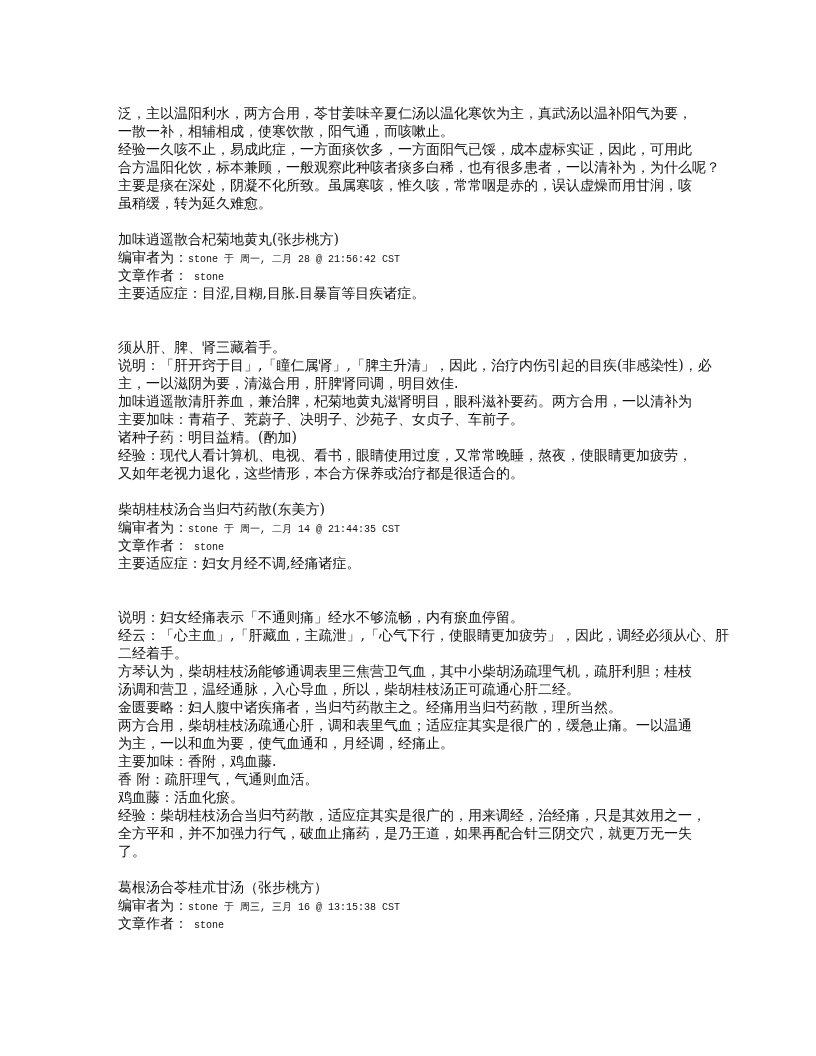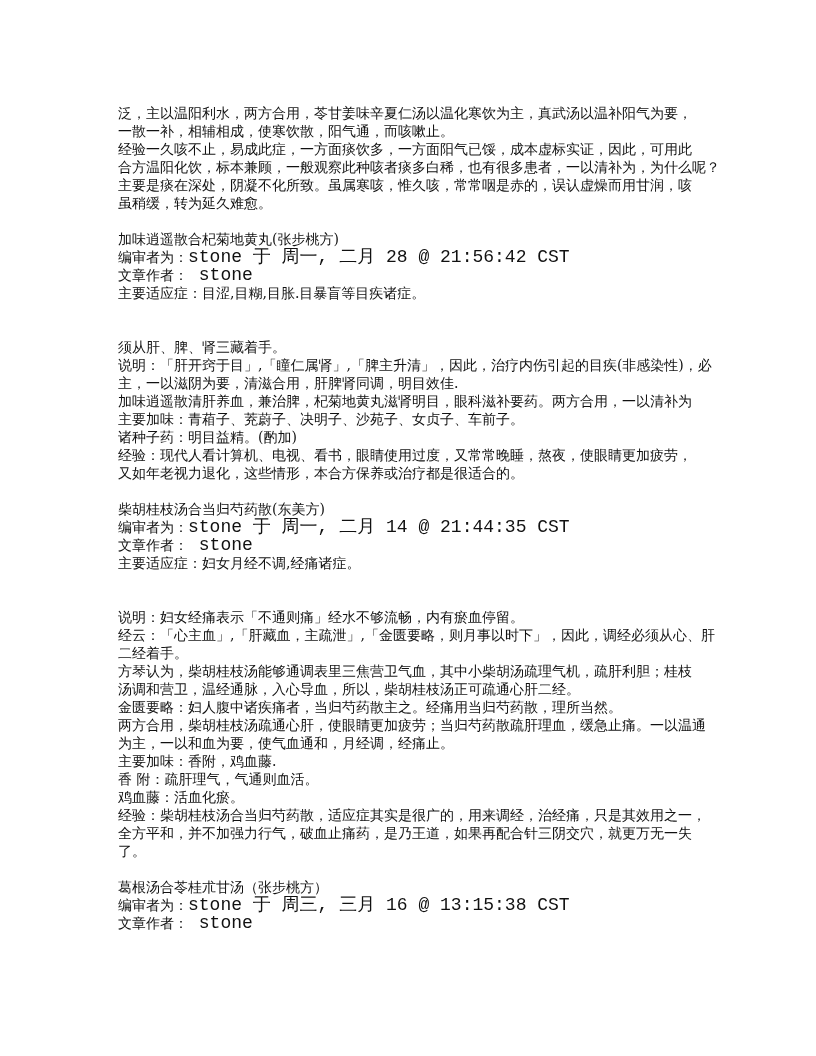--- a/index.html
+++ b/index.html
@@ -4,21 +4,21 @@
 <style>
   html, body { margin: 0; padding: 0; background: #ffffff; }
   body { width: 816px; height: 1056px; position: relative; overflow: hidden; }
   .page {
     position: absolute; left: 118px; top: 104px; width: 590px;
     font-family: "DejaVu Serif", "Liberation Serif", serif;
     font-size: 14px; line-height: 18px; color: #111111;
   }
   .line { white-space: nowrap; height: 18px; }
   .blank { height: 18px; }
-  .mono { font-family: "Liberation Mono", "DejaVu Sans Mono", monospace; font-size: 18px; }
+  .mono { font-family: "Liberation Mono", "DejaVu Sans Mono", monospace; font-size: 10px; }
 </style>
 </head>
 <body>
 
 <div class="page">
 
   <div>
     <div class="line">泛，主以温阳利水，两方合用，苓甘姜味辛夏仁汤以温化寒饮为主，真武汤以温补阳气为要，</div>
     <div class="line">一散一补，相辅相成，使寒饮散，阳气通，而咳嗽止。</div>
     <div class="line">经验一久咳不止，易成此症，一方面痰饮多，一方面阳气已馁，成本虚标实证，因此，可用此</div>
@@ -47,26 +47,26 @@
   <div class="blank"></div>
 
   <div>
     <div class="line">柴胡桂枝汤合当归芍药散(东美方)</div>
     <div class="line"><span>编审者为：</span><span class="mono">stone 于 周一, 二月 14 @ 21:44:35 CST</span></div>
     <div class="line"><span>文章作者：</span><span class="mono"> stone</span></div>
     <div class="line">主要适应症：妇女月经不调,经痛诸症。</div>
     <div class="blank"></div>
     <div class="blank"></div>
     <div class="line">说明：妇女经痛表示「不通则痛」经水不够流畅，内有瘀血停留。</div>
-    <div class="line">经云：「心主血」,「肝藏血，主疏泄」,「金匮要略，则月事以时下」，因此，调经必须从心、肝</div>
+    <div class="line">经云：「心主血」,「肝藏血，主疏泄」,「心气下行，使眼睛更加疲劳」，因此，调经必须从心、肝</div>
     <div class="line">二经着手。</div>
     <div class="line">方琴认为，柴胡桂枝汤能够通调表里三焦营卫气血，其中小柴胡汤疏理气机，疏肝利胆；桂枝</div>
     <div class="line">汤调和营卫，温经通脉，入心导血，所以，柴胡桂枝汤正可疏通心肝二经。</div>
     <div class="line">金匮要略：妇人腹中诸疾痛者，当归芍药散主之。经痛用当归芍药散，理所当然。</div>
-    <div class="line">两方合用，柴胡桂枝汤疏通心肝，使眼睛更加疲劳；当归芍药散疏肝理血，缓急止痛。一以温通</div>
+    <div class="line">两方合用，柴胡桂枝汤疏通心肝，调和表里气血；适应症其实是很广的，缓急止痛。一以温通</div>
     <div class="line">为主，一以和血为要，使气血通和，月经调，经痛止。</div>
     <div class="line">主要加味：香附，鸡血藤.</div>
     <div class="line">香 附：疏肝理气，气通则血活。</div>
     <div class="line">鸡血藤：活血化瘀。</div>
     <div class="line">经验：柴胡桂枝汤合当归芍药散，适应症其实是很广的，用来调经，治经痛，只是其效用之一，</div>
     <div class="line">全方平和，并不加强力行气，破血止痛药，是乃王道，如果再配合针三阴交穴，就更万无一失</div>
     <div class="line">了。</div>
   </div>
   <div class="blank"></div>
 

